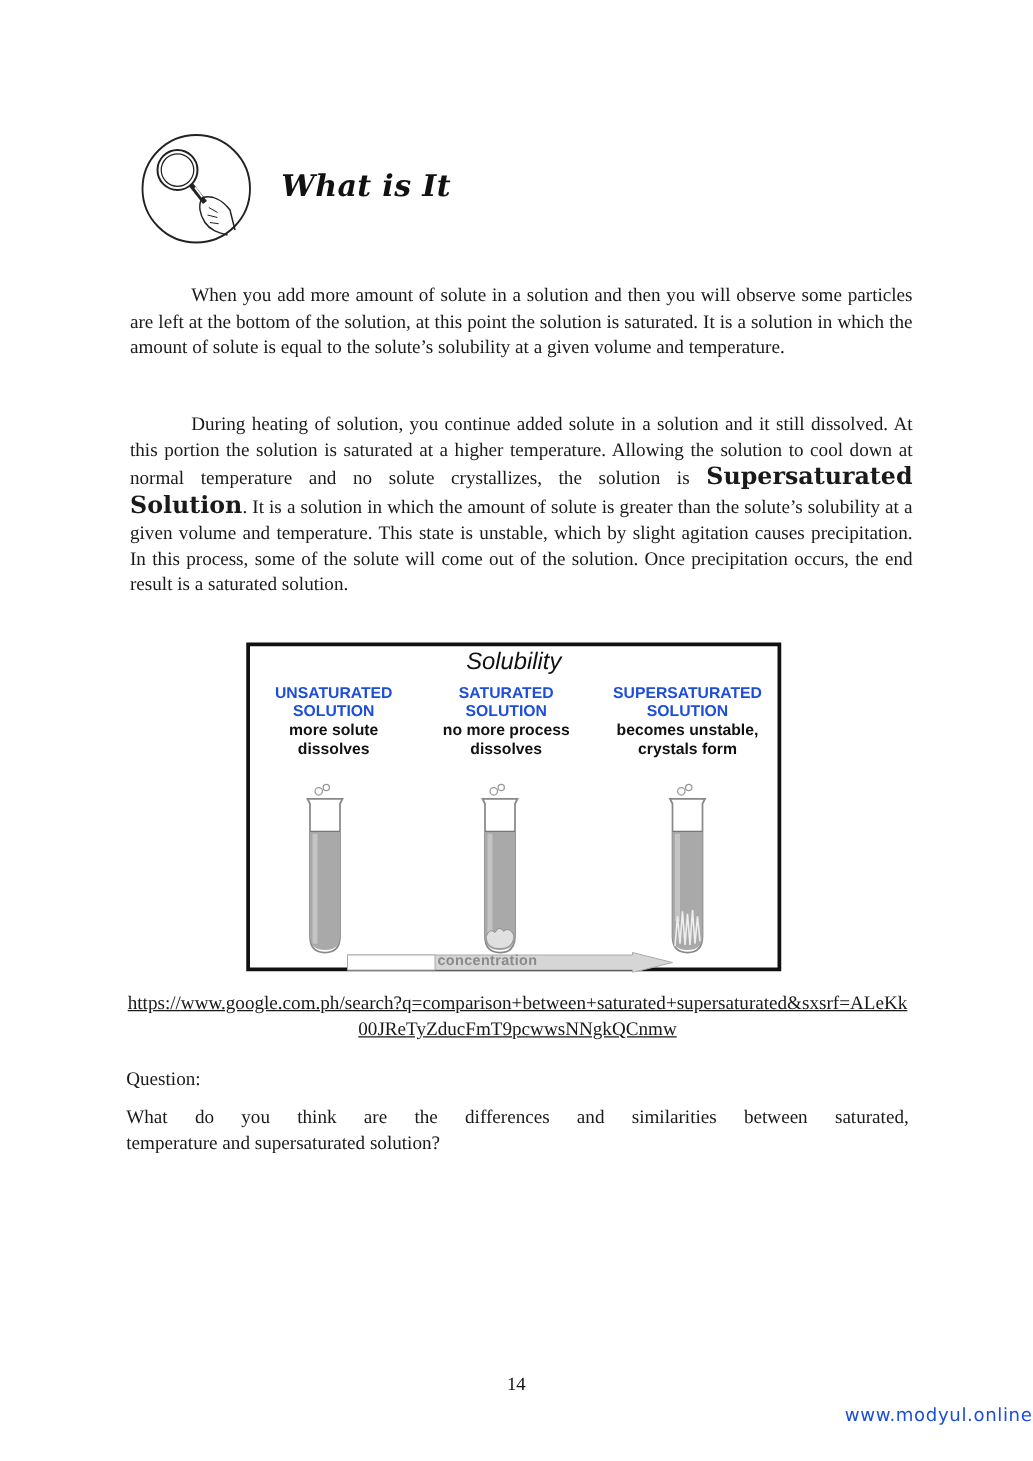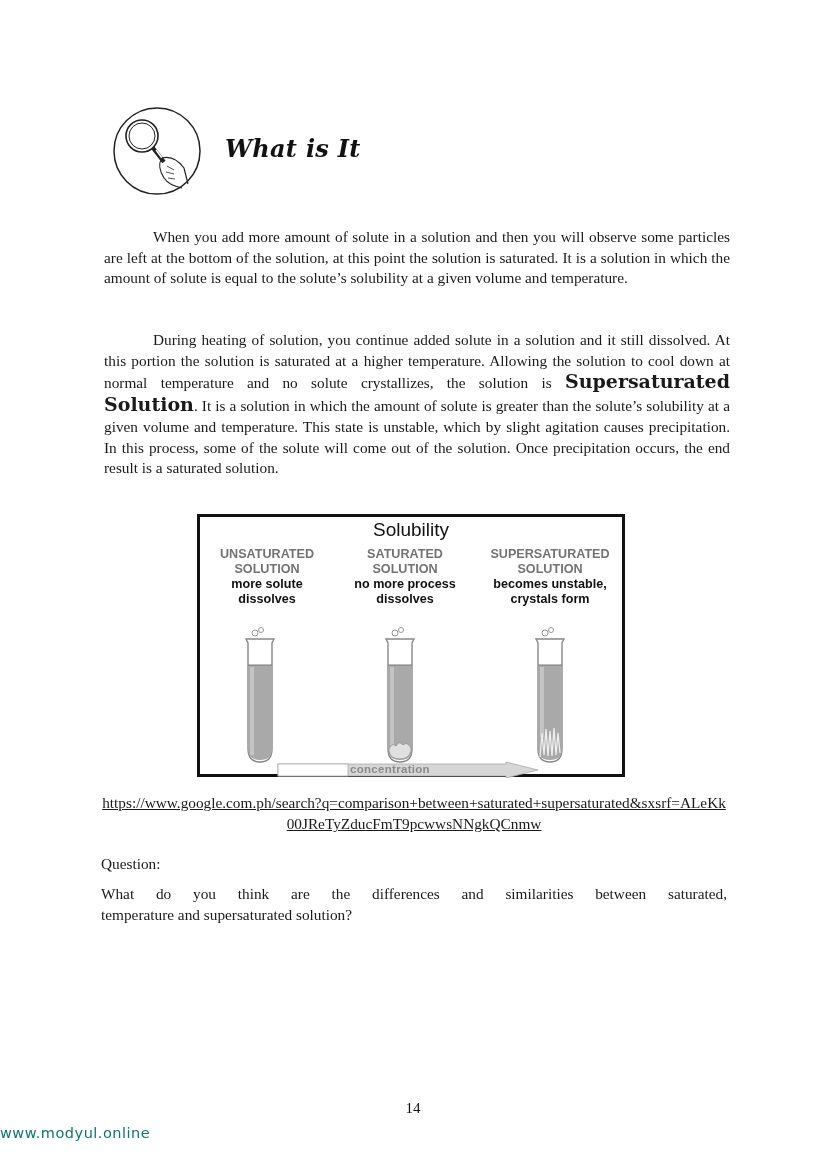--- a/index.html
+++ b/index.html
@@ -10,41 +10,41 @@
     .header-icon { position: absolute; left: 0; top: 0; width: 90px; height: 90px; }
     .header-title { position: absolute; left: 113px; top: 28px; font-family: "DejaVu Serif", serif; font-weight: bold; font-style: italic; font-size: 24px; color: #111; letter-spacing: 0.3px; }
 
     .para { position: absolute; left: 101px; width: 626px; text-align: justify; margin: 3px; }
     .para .indent { display: inline-block; width: 49px; }
     #para1 { top: 224px; }
     #para2 { top: 327px; }
     .para b { font-weight: bold; font-family: "DejaVu Serif", serif; font-size: 19px; }
 
     .figure { position: absolute; left: 197px; top: 514px; width: 428px; height: 263px; border: 3px solid #111; background: #fff; box-sizing: border-box; }
-    .fig-title { position: absolute; left: 0; top: 2px; width: 100%; text-align: center; font-family: "Liberation Sans", sans-serif; font-size: 19px; color: #111; }
+    .fig-title { position: absolute; left: 0; top: 2px; width: 100%; text-align: center; font-family: "Liberation Sans", sans-serif; font-size: 19px; color: #111; font-style: italic; }
     .fig-col { position: absolute; top: 30px; text-align: center; font-family: "Liberation Sans", sans-serif; font-size: 12.6px; line-height: 15px; }
-    .fig-col .head { color: #737373; font-weight: bold; display: block; }
+    .fig-col .head { color: #1d4ed8; font-weight: bold; display: block; }
     .fig-col .desc { color: #111; font-weight: bold; display: block; }
     #col1 { left: 2px; width: 130px; }
     #col2 { left: 140px; width: 130px; }
     #col3 { left: 270px; width: 160px; }
     .tube { position: absolute; top: 108px; width: 34px; height: 140px; }
     #tube1 { left: 43px; }
     #tube2 { left: 183px; }
     #tube3 { left: 333px; }
     .arrow { position: absolute; left: 76px; top: 243px; width: 270px; height: 18px; }
     .arrow-label { position: absolute; left: 150px; top: 246px; font-family: "Liberation Sans", sans-serif; font-weight: bold; font-size: 11.5px; color: #8a8a8a; letter-spacing: 0.3px; }
 
     .source { position: absolute; left: 101px; top: 793px; width: 626px; text-align: center; text-decoration: underline; word-break: break-all; color: #1a1a1a; }
     .question-label { position: absolute; left: 101px; top: 854px; }
     .question-text { position: absolute; left: 101px; top: 884px; width: 626px; text-align: justify; text-align-last: left; }
     .question-text .l1 { display: block; text-align: justify; text-align-last: justify; }
 
     .page-number { position: absolute; left: 0; top: 1100px; width: 826px; text-align: center; font-family: "Liberation Serif", serif; font-size: 15px; color: #111; }
-    .watermark { position: absolute; left: 0; top: 1125px; width: 826px; text-align: left; font-family: "DejaVu Sans", sans-serif; font-size: 14.5px; color: #0f766e; letter-spacing: 0.5px; }
+    .watermark { position: absolute; left: 0; top: 1125px; width: 826px; text-align: right; font-family: "DejaVu Sans", sans-serif; font-size: 14.5px; color: #1d4ed8; letter-spacing: 0.5px; }
   </style>
 </head>
 <body>
 
 <div class="header">
   <svg class="header-icon" viewBox="0 0 90 90">
     <circle cx="45" cy="45" r="43" fill="none" stroke="#222" stroke-width="1.5"></circle>
     <circle cx="30" cy="30" r="16" fill="none" stroke="#222" stroke-width="1.6"></circle>
     <circle cx="30" cy="30" r="13" fill="none" stroke="#222" stroke-width="1"></circle>
     <path d="M41 42 L52 56" stroke="#222" stroke-width="4" fill="none"></path>

